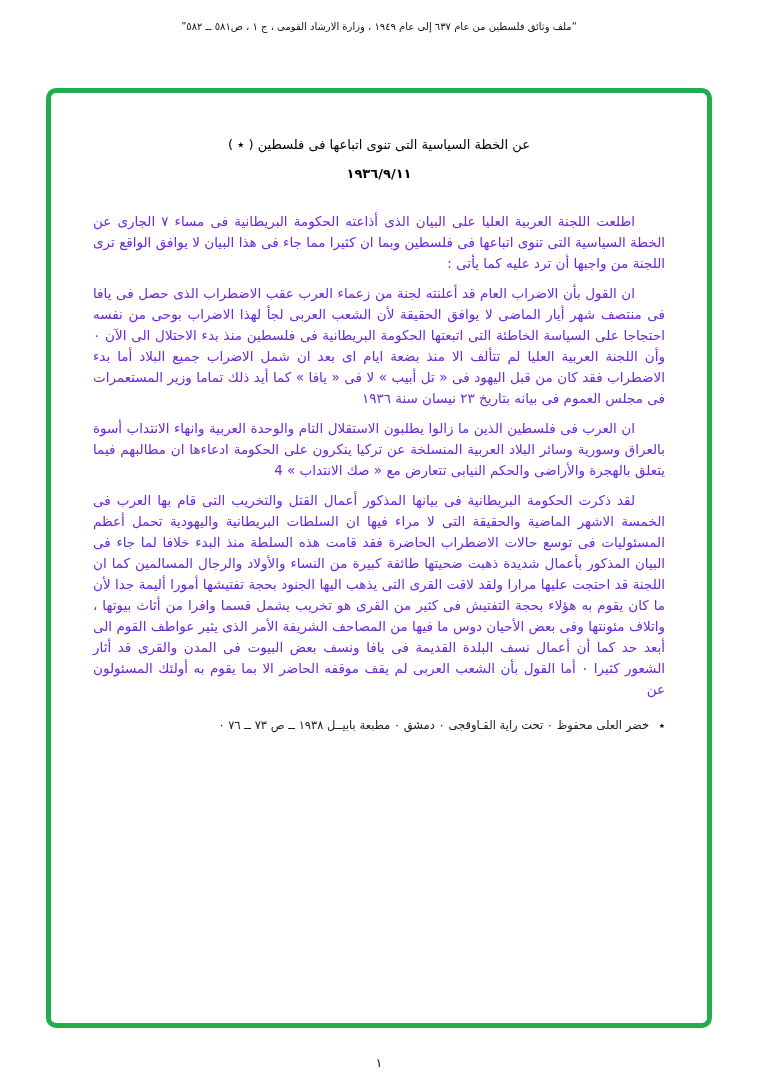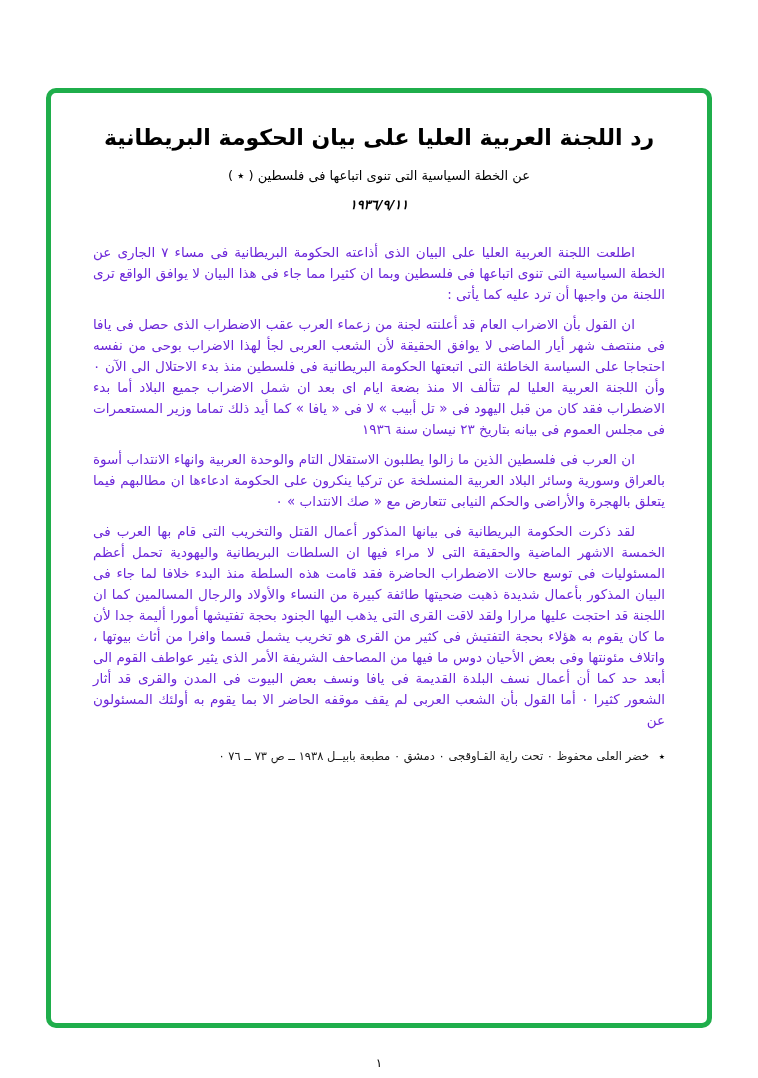--- a/index.html
+++ b/index.html
@@ -56,21 +56,20 @@
     font-weight: normal;
     margin: 18px 0 0 0;
     color: #000;
   }
   .doc-date {
     text-align: center;
     font-size: 13px;
     font-weight: bold;
     margin: 14px 0 30px 0;
     color: #000;
-    font-style: italic;
   }
   .para {
     font-size: 13.5px;
     line-height: 21px;
     text-align: justify;
     text-indent: 30px;
     margin: 0 0 9px 0;
     color: #6d28d9;
   }
   .footnote {
@@ -93,30 +92,30 @@
     font-size: 12px;
     color: #000;
   }
 </style>
 </head>
 <body>
 
 <div class="page">
 
   <header class="top-header">
+    <div class="header-source">“ملف وثائق فلسطين من عام ٦٣٧ إلى عام ١٩٤٩ ، وزارة الارشاد القومى ، ج ١ ، ص٥٨١ ــ ٥٨٢”</div>
   </header>
 
   <section class="frame" style="border-color: rgb(31, 174, 75);">
-    <h1 class="doc-title">رد اللجنة العربية العليا على بيان الحكومة البريطانية</h1>
     <h2 class="doc-subtitle">عن الخطة السياسية التى تنوى اتباعها فى فلسطين ( ٭ )</h2>
     <div class="doc-date">١٩٣٦/٩/١١</div>
 
     <p class="para">اطلعت اللجنة العربية العليا على البيان الذى أذاعته الحكومة البريطانية فى مساء ٧ الجارى عن الخطة السياسية التى تنوى اتباعها فى فلسطين وبما ان كثيرا مما جاء فى هذا البيان لا يوافق الواقع ترى اللجنة من واجبها أن ترد عليه كما يأتى :</p>
     <p class="para">ان القول بأن الاضراب العام قد أعلنته لجنة من زعماء العرب عقب الاضطراب الذى حصل فى يافا فى منتصف شهر أيار الماضى لا يوافق الحقيقة لأن الشعب العربى لجأ لهذا الاضراب بوحى من نفسه احتجاجا على السياسة الخاطئة التى اتبعتها الحكومة البريطانية فى فلسطين منذ بدء الاحتلال الى الآن ۰ وأن اللجنة العربية العليا لم تتألف الا منذ بضعة ايام اى بعد ان شمل الاضراب جميع البلاد أما بدء الاضطراب فقد كان من قبل اليهود فى « تل أبيب » لا فى « يافا » كما أيد ذلك تماما وزير المستعمرات فى مجلس العموم فى بيانه بتاريخ ٢٣ نيسان سنة ١٩٣٦</p>
-    <p class="para">ان العرب فى فلسطين الذين ما زالوا يطلبون الاستقلال التام والوحدة العربية وانهاء الانتداب أسوة بالعراق وسورية وسائر البلاد العربية المنسلخة عن تركيا ينكرون على الحكومة ادعاءها ان مطالبهم فيما يتعلق بالهجرة والأراضى والحكم النيابى تتعارض مع « صك الانتداب » ۰</p>
+    <p class="para">ان العرب فى فلسطين الذين ما زالوا يطلبون الاستقلال التام والوحدة العربية وانهاء الانتداب أسوة بالعراق وسورية وسائر البلاد العربية المنسلخة عن تركيا ينكرون على الحكومة ادعاءها ان مطالبهم فيما يتعلق بالهجرة والأراضى والحكم النيابى تتعارض مع « صك الانتداب » 4</p>
     <p class="para">لقد ذكرت الحكومة البريطانية فى بيانها المذكور أعمال القتل والتخريب التى قام بها العرب فى الخمسة الاشهر الماضية والحقيقة التى لا مراء فيها ان السلطات البريطانية واليهودية تحمل أعظم المسئوليات فى توسع حالات الاضطراب الحاضرة فقد قامت هذه السلطة منذ البدء خلافا لما جاء فى البيان المذكور بأعمال شديدة ذهبت ضحيتها طائفة كبيرة من النساء والأولاد والرجال المسالمين كما ان اللجنة قد احتجت عليها مرارا ولقد لاقت القرى التى يذهب اليها الجنود بحجة تفتيشها أمورا أليمة جدا لأن ما كان يقوم به هؤلاء بحجة التفتيش فى كثير من القرى هو تخريب يشمل قسما وافرا من أثاث بيوتها ، واتلاف مئونتها وفى بعض الأحيان دوس ما فيها من المصاحف الشريفة الأمر الذى يثير عواطف القوم الى أبعد حد كما أن أعمال نسف البلدة القديمة فى يافا ونسف بعض البيوت فى المدن والقرى قد أثار الشعور كثيرا ۰ أما القول بأن الشعب العربى لم يقف موقفه الحاضر الا بما يقوم به أولئك المسئولون عن</p>
 
     <div class="footnote">
       <span class="marker">٭</span>
       <span class="footnote-text">خضر العلى محفوظ ۰ تحت راية القـاوقجى ۰ دمشق ۰ مطبعة بابيــل ١٩٣٨ ــ ص ٧٣ ــ ٧٦ ۰</span>
     </div>
   </section>
 
   <div class="page-number">١</div>
 

